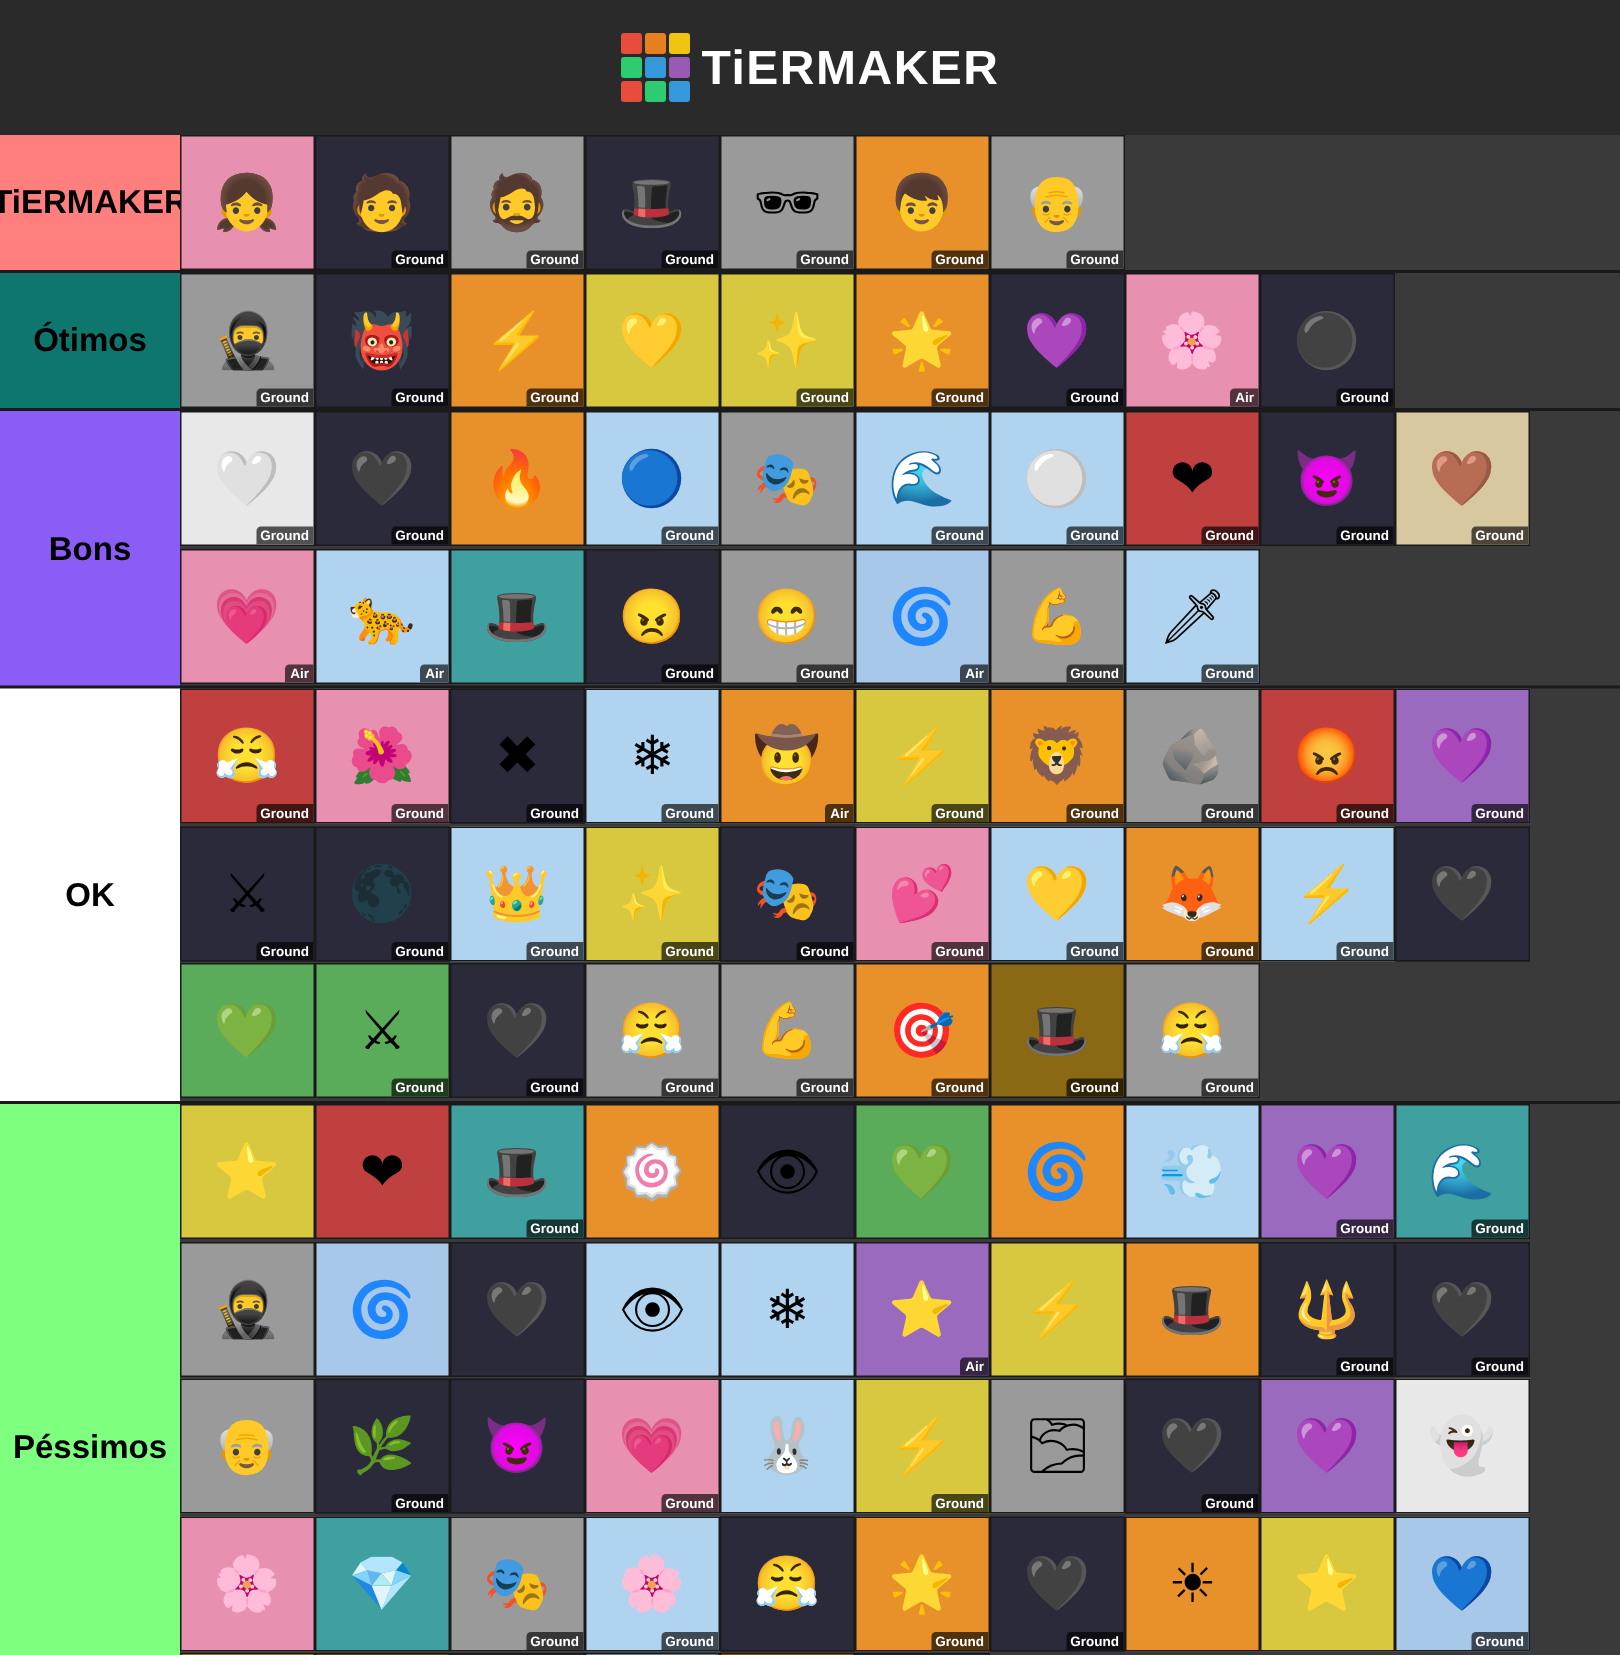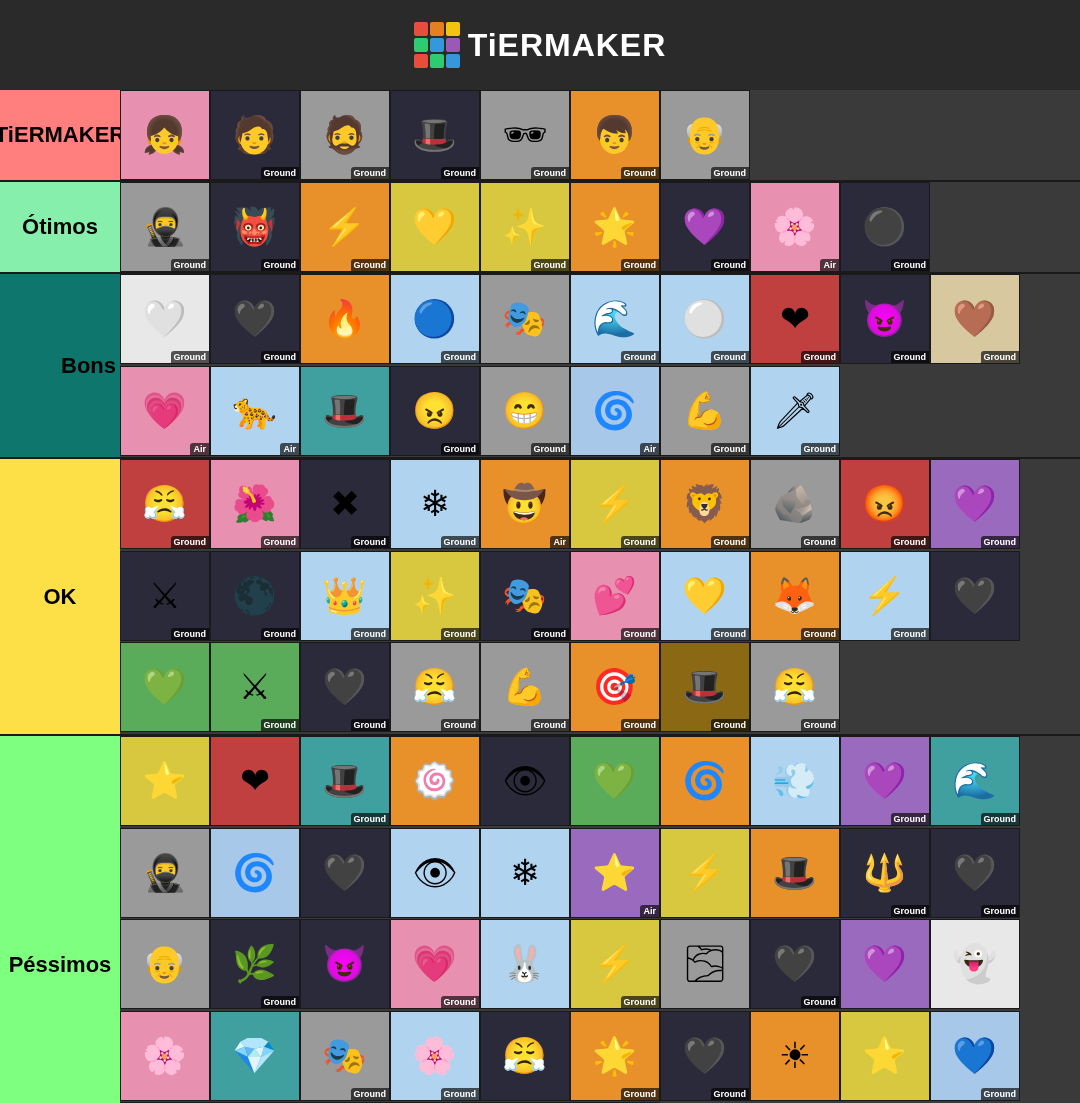--- a/index.html
+++ b/index.html
@@ -84,23 +84,23 @@
       background: rgba(0,0,0,0.65);
       color: #fff;
       font-size: 9px;
       padding: 1px 3px;
       font-weight: bold;
       border-top-left-radius: 3px;
     }
 
     
     .label-essenciais { background: #ff7f7f; }
-    .label-otimos { background: #86efac; }
-    .label-bons { background: #0f766e; justify-content: flex-end; }
-    .label-ok { background: #fde047; }
+    .label-otimos { background: #0f766e; }
+    .label-bons { background: #8b5cf6; }
+    .label-ok { background: #ffffff; }
     .label-pessimos { background: #7fff7f; }
   </style>
 </head>
 <body>
 
 <div class="tier-list">
 
   <div class="header">
     <div class="tiermaker-logo">
       <div class="logo-grid">

